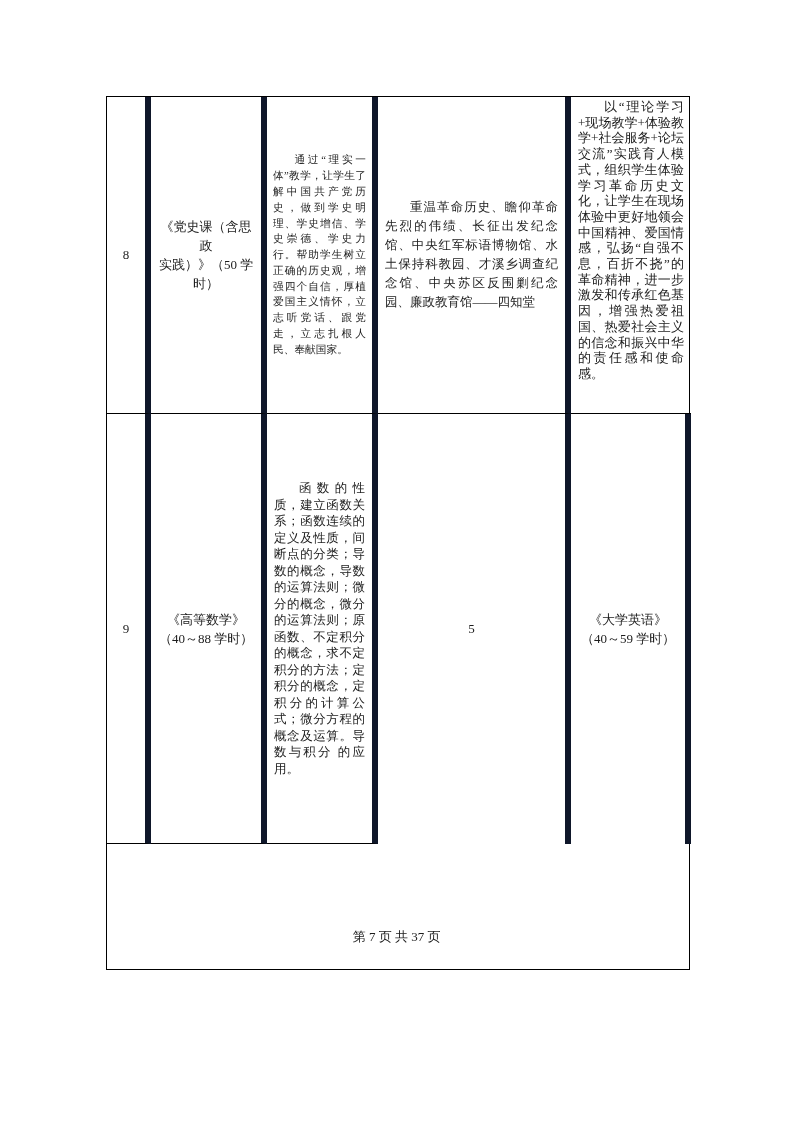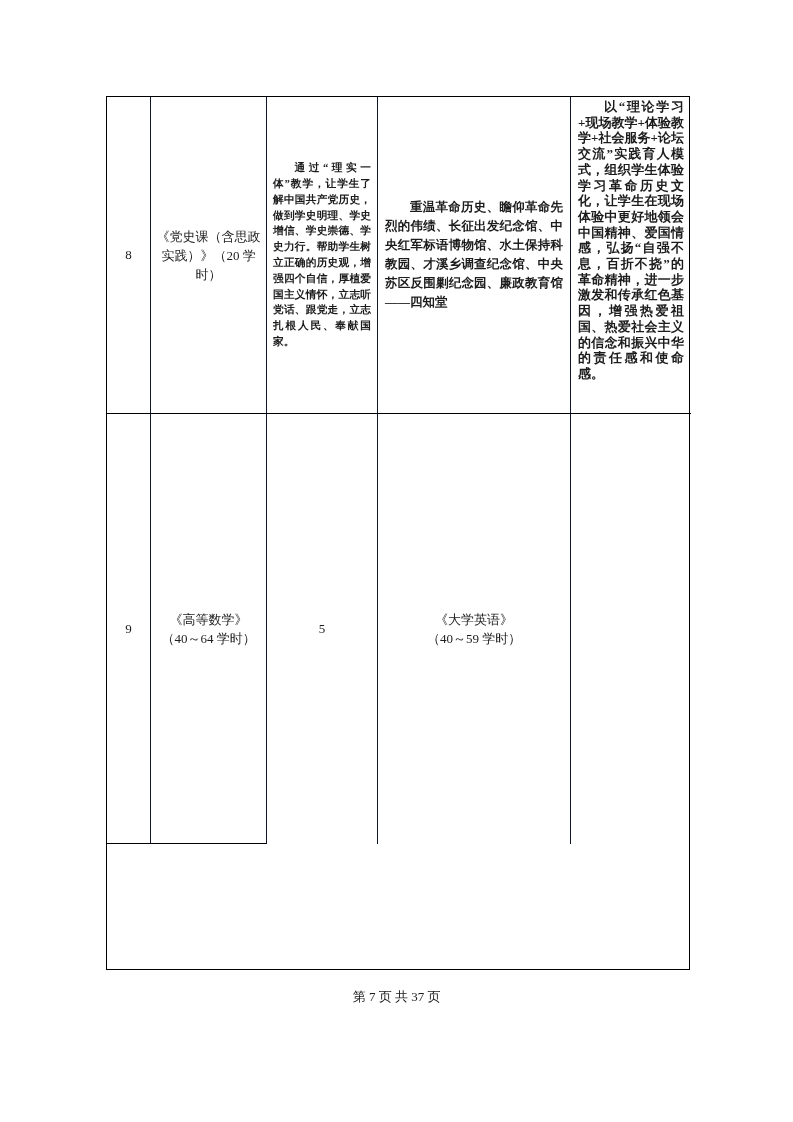--- a/index.html
+++ b/index.html
@@ -21,21 +21,21 @@
     left: 106px; top: 96px;
     width: 584px; height: 874px;
     display: grid;
     grid-template-columns: 44px 116px 111px 193px 120px;
     grid-template-rows: 317px 430px 127px;
     border: 1px solid #000;
     box-sizing: border-box;
     background: #fff;
   }
   .cell {
-    border-right: 1px solid #0f172a;
+    border-right: 6px solid #0f172a;
     border-bottom: 1px solid #000;
     box-sizing: border-box;
     overflow: hidden;
   }
   .last-col { border-right: none; }
   .last-row { border-bottom: none; }
 
   .num {
     display: flex; align-items: center; justify-content: center;
     font-size: 13px;
@@ -44,69 +44,71 @@
     display: flex; align-items: center; justify-content: center;
     text-align: center;
     font-size: 13px; line-height: 19px;
     padding: 0 4px;
   }
   .name p { margin: 0; white-space: pre-line; }
 
   .txt {
     text-align: justify;
     text-justify: inter-character;
-    font-weight: bold;
   }
   .txt p { margin: 0; text-indent: 2em; width: 100%; }
   .v-center { display: flex; align-items: center; }
   .v-top { padding-top: 2px; }
 
   .col3 { font-size: 10.7px; line-height: 15.8px; padding-left: 6px; padding-right: 6px; }
   .col4 { font-size: 12.5px; line-height: 16.5px; padding-left: 7px; padding-right: 7px; }
   .col4-r8 { line-height: 19px; }
   .col5 { font-size: 13px; line-height: 15.7px; padding-left: 7px; padding-right: 7px; }
 
   .footer {
     position: absolute;
-    left: 0; top: 988px; width: 793px;
+    left: 0; top: 928px; width: 793px;
     text-align: center;
     font-size: 13px;
     color: #1c1c1c;
   }
 </style>
 </head>
 <body>
 
 <div class="page">
 
   <div class="course-table">
 
     <div class="cell num">
       <span>8</span>
     </div>
     <div class="cell name">
       <p>《党史课（含思政
-实践）》（20 学时）</p>
+实践）》（50 学时）</p>
     </div>
     <div class="cell txt col3 v-center">
       <p>通过“理实一体”教学，让学生了解中国共产党历史，做到学史明理、学史增信、学史崇德、学史力行。帮助学生树立正确的历史观，增强四个自信，厚植爱国主义情怀，立志听党话、跟党走，立志扎根人民、奉献国家。</p>
     </div>
     <div class="cell txt col4 col4-r8 v-center">
       <p>重温革命历史、瞻仰革命先烈的伟绩、长征出发纪念馆、中央红军标语博物馆、水土保持科教园、才溪乡调查纪念馆、中央苏区反围剿纪念园、廉政教育馆——四知堂</p>
     </div>
     <div class="cell txt col5 v-top last-col">
       <p>以“理论学习+现场教学+体验教学+社会服务+论坛交流”实践育人模式，组织学生体验学习革命历史文化，让学生在现场体验中更好地领会中国精神、爱国情感，弘扬“自强不息，百折不挠”的革命精神，进一步激发和传承红色基因，增强热爱祖国、热爱社会主义的信念和振兴中华的责任感和使命感。</p>
     </div>
 
     <div class="cell num">
       <span>9</span>
     </div>
     <div class="cell name">
       <p>《高等数学》
-（40～64 学时）</p>
+（40～88 学时）</p>
+    </div>
+    <div class="cell txt col4 v-center">
+      <p>函数的性质，建立函数关系；函数连续的定义及性质，间断点的分类；导数的概念，导数的运算法则；微分的概念，微分的运算法则；原函数、不定积分的概念，求不定积分的方法；定积分的概念，定积分的计算公式；微分方程的概念及运算。导数与积分 的应用。</p>
     </div>
 
     <div class="cell num last-row">
       <span>5</span>
     </div>
     <div class="cell name last-row">
       <p>《大学英语》
 （40～59 学时）</p>
     </div>
 

